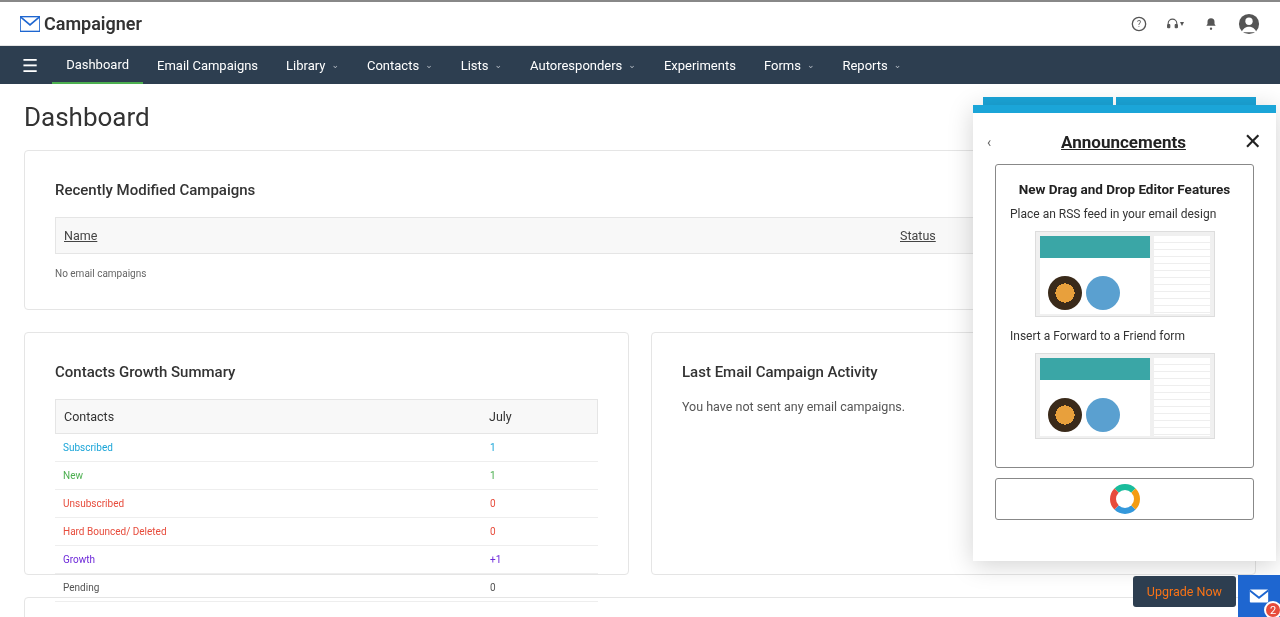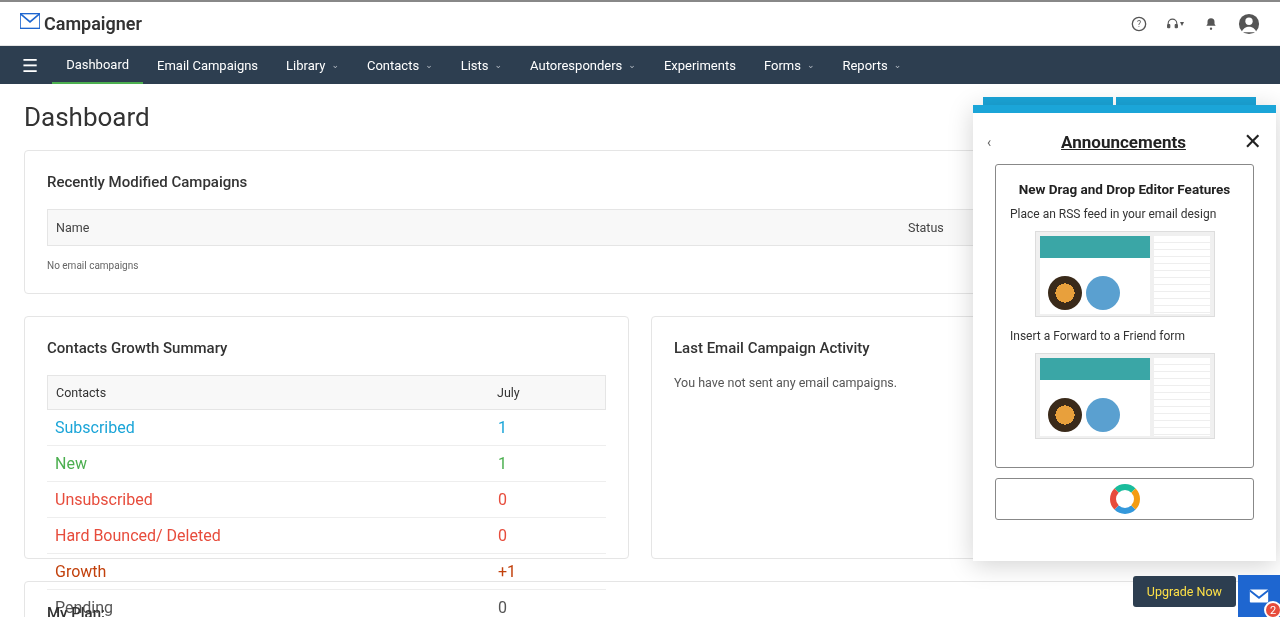--- a/index.html
+++ b/index.html
@@ -3,21 +3,21 @@
 <meta charset="utf-8">
 <style>
 * { margin: 0; padding: 0; box-sizing: border-box; font-family: -apple-system, BlinkMacSystemFont, "Segoe UI", Roboto, Arial, sans-serif; }
 body { background: #fff; width: 1280px; height: 617px; overflow: hidden; position: relative; }
 
 
 .top-border { height: 2px; background: #888; width: 100%; }
 
 
 .header { display: flex; align-items: center; justify-content: space-between; padding: 0 20px; height: 44px; border-bottom: 1px solid #e5e5e5; }
-.logo { display: flex; align-items: flex-start; gap: 4px; }
+.logo { display: flex; align-items: center; gap: 4px; }
 .logo-icon { width: 20px; height: 16px; }
 .logo-text { font-size: 18px; font-weight: 600; color: #333; }
 .header-right { display: flex; align-items: center; gap: 18px; }
 .header-icon { width: 18px; height: 18px; cursor: pointer; color: #555; display: flex; align-items: center; justify-content: center; }
 .header-icon.avatar { width: 22px; height: 22px; }
 
 
 .navbar { background: #2d3e50; height: 38px; display: flex; align-items: center; padding: 0 8px; }
 .nav-menu-icon { color: #fff; font-size: 18px; cursor: pointer; padding: 0 14px; }
 .nav-items { display: flex; height: 100%; }
@@ -27,45 +27,45 @@
 
 
 .main { padding: 18px 24px; }
 .page-title { font-size: 26px; font-weight: 400; margin-bottom: 18px; color: #333; }
 
 
 .action-buttons { position: absolute; top: 97px; right: 24px; display: flex; gap: 3px; z-index: 1; }
 .action-btn { background: #1ba5d8; height: 18px; width: 130px; }
 
 
-.card { border: 1px solid #e5e5e5; border-radius: 4px; padding: 22px; background: #fff; }
+.card { border: 1px solid #e5e5e5; border-radius: 4px; padding: 30px; background: #fff; }
 .card-title { font-size: 15px; font-weight: 500; color: #333; margin-bottom: 18px; }
 
 .campaigns-card { margin-bottom: 22px; width: 1236px; }
-.table-head { display: flex; background: #f8f8f8; border: 1px solid #e5e5e5; padding: 10px 8px; font-size: 12.5px; color: #444; }
+.table-head { display: flex; background: #f8f8f8; border: 1px solid #e5e5e5; padding: 10px 8px; font-size: 12.5px; color: #444; text-decoration: underline; }
 .th-name { flex: 1; }
 .th-status { width: 120px; }
 .th-updated { width: 200px; }
 .no-data { font-size: 10px; color: #666; padding: 14px 0 0 0; }
 
 .two-col { display: flex; gap: 22px; margin-bottom: 22px; }
 .col { flex: 1; }
 .col .card { height: 243px; }
 
 .contacts-head { display: flex; background: #f8f8f8; border: 1px solid #e5e5e5; padding: 9px 8px; font-size: 12.5px; color: #333; }
 .contacts-head span:first-child { flex: 1; }
 .contacts-head span:last-child { width: 100px; }
-.contacts-row { display: flex; border-bottom: 1px solid #eee; padding: 8px 8px; font-size: 16px; }
+.contacts-row { display: flex; border-bottom: 1px solid #eee; padding: 8px 8px; font-size: 10px; }
 .contacts-row .label { flex: 1; }
 .contacts-row .value { width: 100px; }
 .c-subscribed { color: #1ba5d8; }
 .c-new { color: #4caf50; }
 .c-unsubscribed { color: #e74c3c; }
 .c-hard { color: #e74c3c; }
-.c-growth { color: #c2410c; }
+.c-growth { color: #6d28d9; }
 .c-pending { color: #555; }
 
 .no-activity { font-size: 12.5px; color: #555; }
 
 .plan-card { width: 1236px; }
 .plan-title { font-size: 15px; font-weight: 500; color: #333; margin-bottom: 4px; }
 
 
 .ann-panel { position: absolute; top: 105px; right: 4px; width: 303px; height: 456px; background: #fff; box-shadow: 0 4px 24px rgba(0,0,0,0.18); z-index: 10; display: flex; flex-direction: column; }
 .ann-top { height: 8px; background: #1ba5d8; }
@@ -78,21 +78,21 @@
 .ann-card-title { font-size: 13.5px; font-weight: 700; color: #222; text-align: center; margin-bottom: 10px; }
 .ann-text { font-size: 12px; color: #333; margin-bottom: 10px; }
 .ann-image { width: 180px; height: 86px; margin: 0 auto 12px; background: #f0f0f0; border: 1px solid #ddd; display: block; position: relative; }
 .ann-image .img-left { position: absolute; left: 4px; top: 4px; width: 110px; height: 78px; background: linear-gradient(#3aa6a6 0 28%, #fff 28% 58%, #fff 58%); }
 .ann-image .img-left::after { content: ""; position: absolute; left: 8px; bottom: 4px; width: 34px; height: 34px; border-radius: 50%; background: radial-gradient(circle, #e8a03c 0 40%, #3a2a1a 40%); box-shadow: 38px 0 0 0 #5aa0d0; }
 .ann-image .img-right { position: absolute; right: 4px; top: 4px; width: 56px; height: 78px; background: repeating-linear-gradient(#fff 0 6px, #eee 6px 7px); }
 .ann-card2 { border: 1px solid #888; border-radius: 3px; padding: 10px; height: 42px; display: flex; align-items: center; justify-content: center; overflow: hidden; }
 .donut { width: 30px; height: 30px; border-radius: 50%; border: 6px solid #e74c3c; border-top-color: #1abc9c; border-right-color: #f39c12; border-bottom-color: #3498db; }
 
 
-.upgrade-btn { position: absolute; bottom: 10px; right: 44px; background: #2d3e50; color: #fde047; font-size: 12.5px; padding: 8px 14px; border: none; border-radius: 3px; cursor: pointer; z-index: 20; }
+.upgrade-btn { position: absolute; bottom: 10px; right: 44px; background: #2d3e50; color: #f97316; font-size: 12.5px; padding: 8px 14px; border: none; border-radius: 3px; cursor: pointer; z-index: 20; }
 
 
 .chat-widget { position: absolute; bottom: 0; right: 0; width: 42px; height: 42px; background: #1e66d0; display: flex; align-items: center; justify-content: center; z-index: 20; cursor: pointer; }
 .chat-widget svg { width: 22px; height: 22px; fill: #fff; }
 .chat-badge { position: absolute; bottom: -2px; right: -2px; background: #e74c3c; color: #fff; font-size: 11px; width: 18px; height: 18px; border-radius: 50%; display: flex; align-items: center; justify-content: center; border: 2px solid #fff; }
 </style>
 </head>
 <body>
 
 <div class="top-border"></div>

